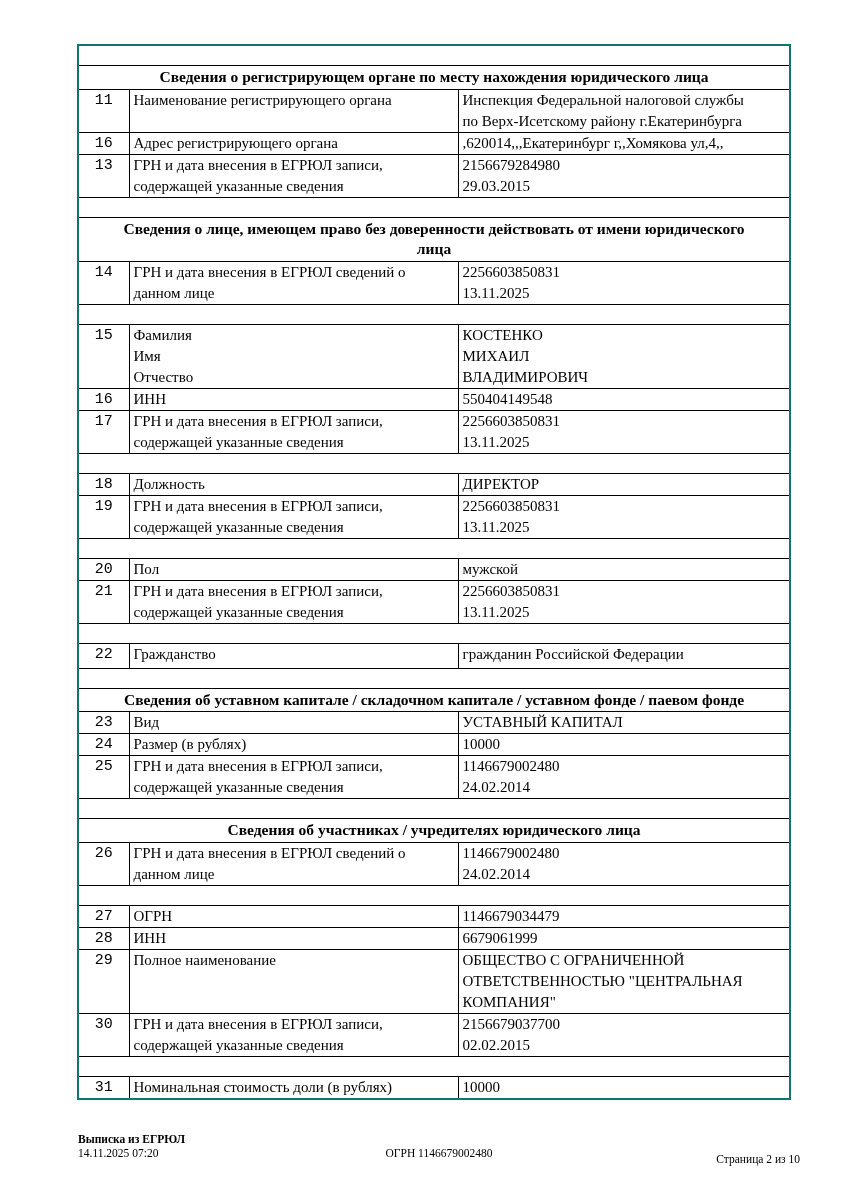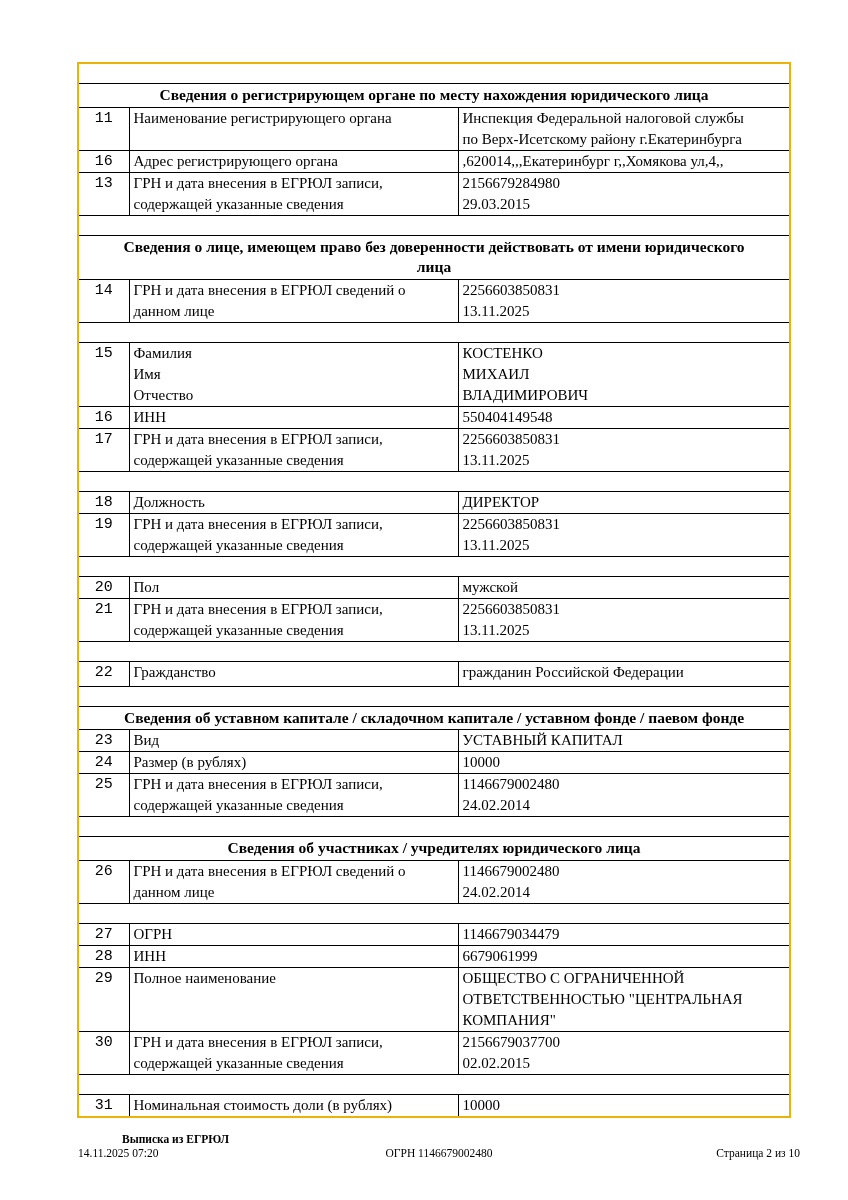--- a/index.html
+++ b/index.html
@@ -12,25 +12,25 @@
     width: 848px;
     height: 1200px;
     background: #ffffff;
     font-family: "Liberation Serif", "DejaVu Serif", serif;
     color: #000000;
     overflow: hidden;
   }
   table.egrul {
     position: absolute;
     left: 77px;
-    top: 62px;
+    top: 44px;
     width: 712px;
     border-collapse: collapse;
     table-layout: fixed;
-    border: 2px solid #eab308;
+    border: 2px solid #0f766e;
   }
   table.egrul col.c-num   { width: 51px; }
   table.egrul col.c-label { width: 329px; }
   table.egrul col.c-value { width: 332px; }
   table.egrul td {
     border: 1px solid #000;
     vertical-align: top;
     font-size: 15px;
     line-height: 21px;
     padding: 0 4px;
@@ -59,32 +59,32 @@
   }
   .footer {
     position: absolute;
     left: 78px;
     right: 48px;
     top: 1132px;
     font-size: 11.5px;
     line-height: 14px;
   }
   .footer .f-left { position: absolute; left: 0; top: 0; }
-  .footer .f-left .l1 { font-weight: bold; margin-left: 44px; }
+  .footer .f-left .l1 { font-weight: bold; }
   .footer .f-center {
     position: absolute;
     left: 0;
     right: 0;
     top: 14px;
     text-align: center;
   }
   .footer .f-right {
     position: absolute;
     right: 0;
-    top: 14px;
+    top: 20px;
     text-align: center;
   }
 </style>
 </head>
 <body>
 
 <div class="page">
 
   <table class="egrul">
     <colgroup>

